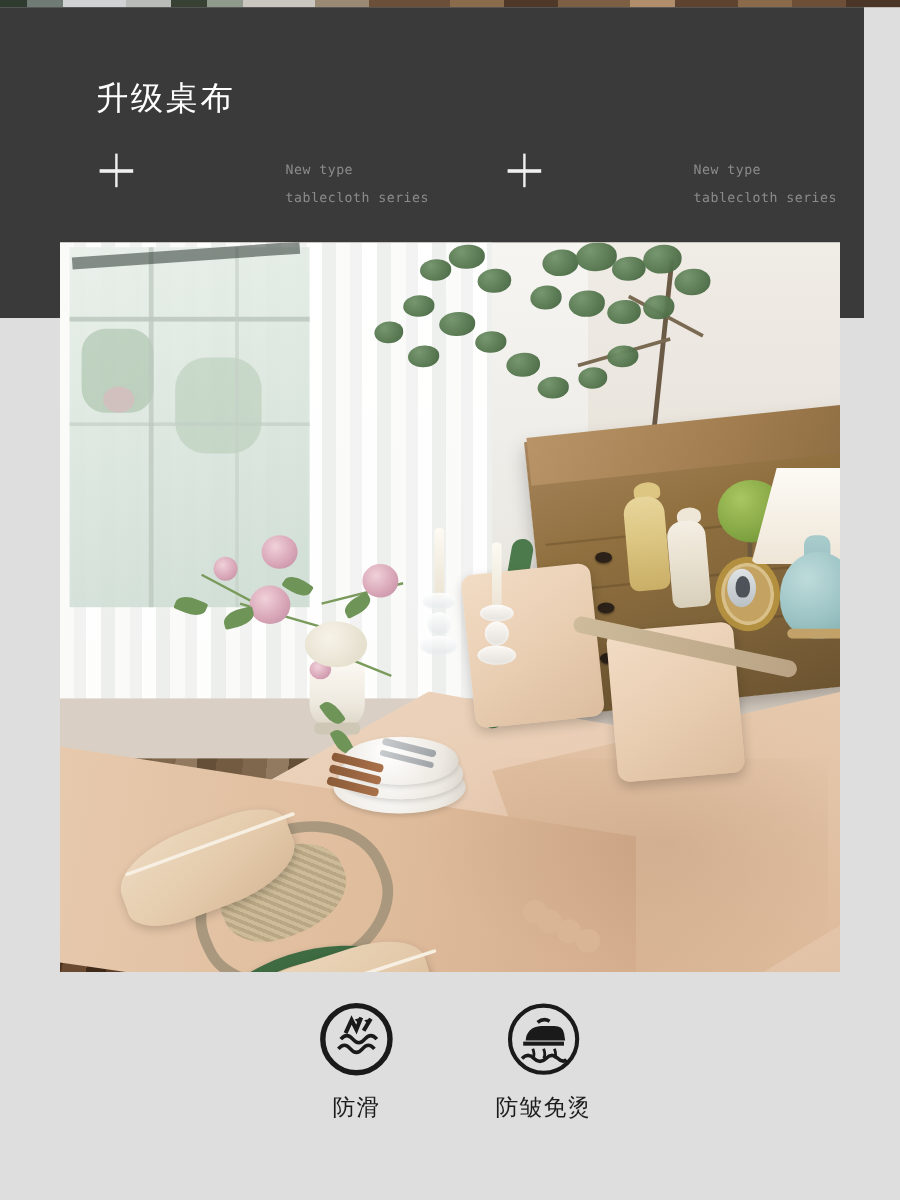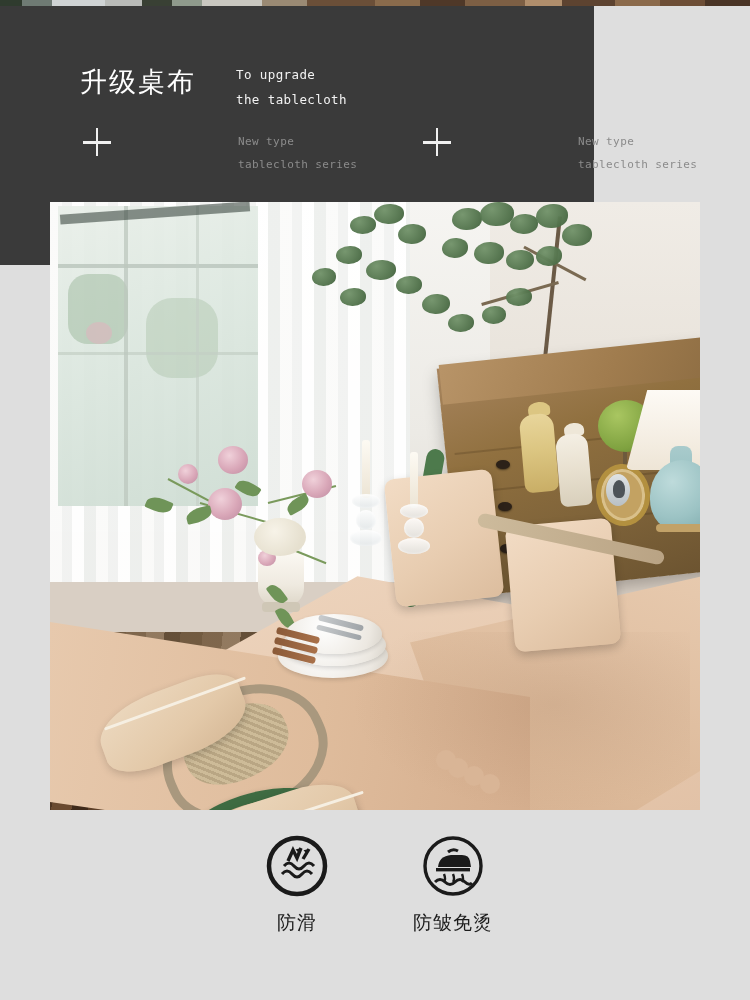--- a/index.html
+++ b/index.html
@@ -34,21 +34,21 @@
         #4f3828 56% 62%, #7d5f44 62% 70%,
         #b08e6c 70% 75%, #5d4330 75% 82%,
         #8b6a4b 82% 88%, #6d4e36 88% 94%,
         #4a3526 94% 100%);
   }
 
   
   .banner {
     position: absolute;
     left: 0; top: 6px;
-    width: 594px; height: 259px;
+    width: 720px; height: 259px;
     background: #3a3a3a;
   }
   .banner-inner {
     position: absolute;
     left: 0; top: 0;
     width: 750px; height: 259px;
   }
   .col {
     position: absolute;
     top: 0;
@@ -416,24 +416,20 @@
 
 <div id="page">
 
   <div class="top-sliver"></div>
 
   <div class="banner">
     <div class="banner-inner">
 
       <div class="col col-left">
         <div class="cn-title">升级桌布</div>
-        <div class="en-title">
-          <div>To upgrade</div>
-          <div>the tablecloth</div>
-        </div>
         <div class="plus"></div>
         <div class="sub-en">
           <div>New type</div>
           <div>tablecloth series</div>
         </div>
       </div>
 
       <div class="col col-right">
         <div class="plus"></div>
         <div class="sub-en">

